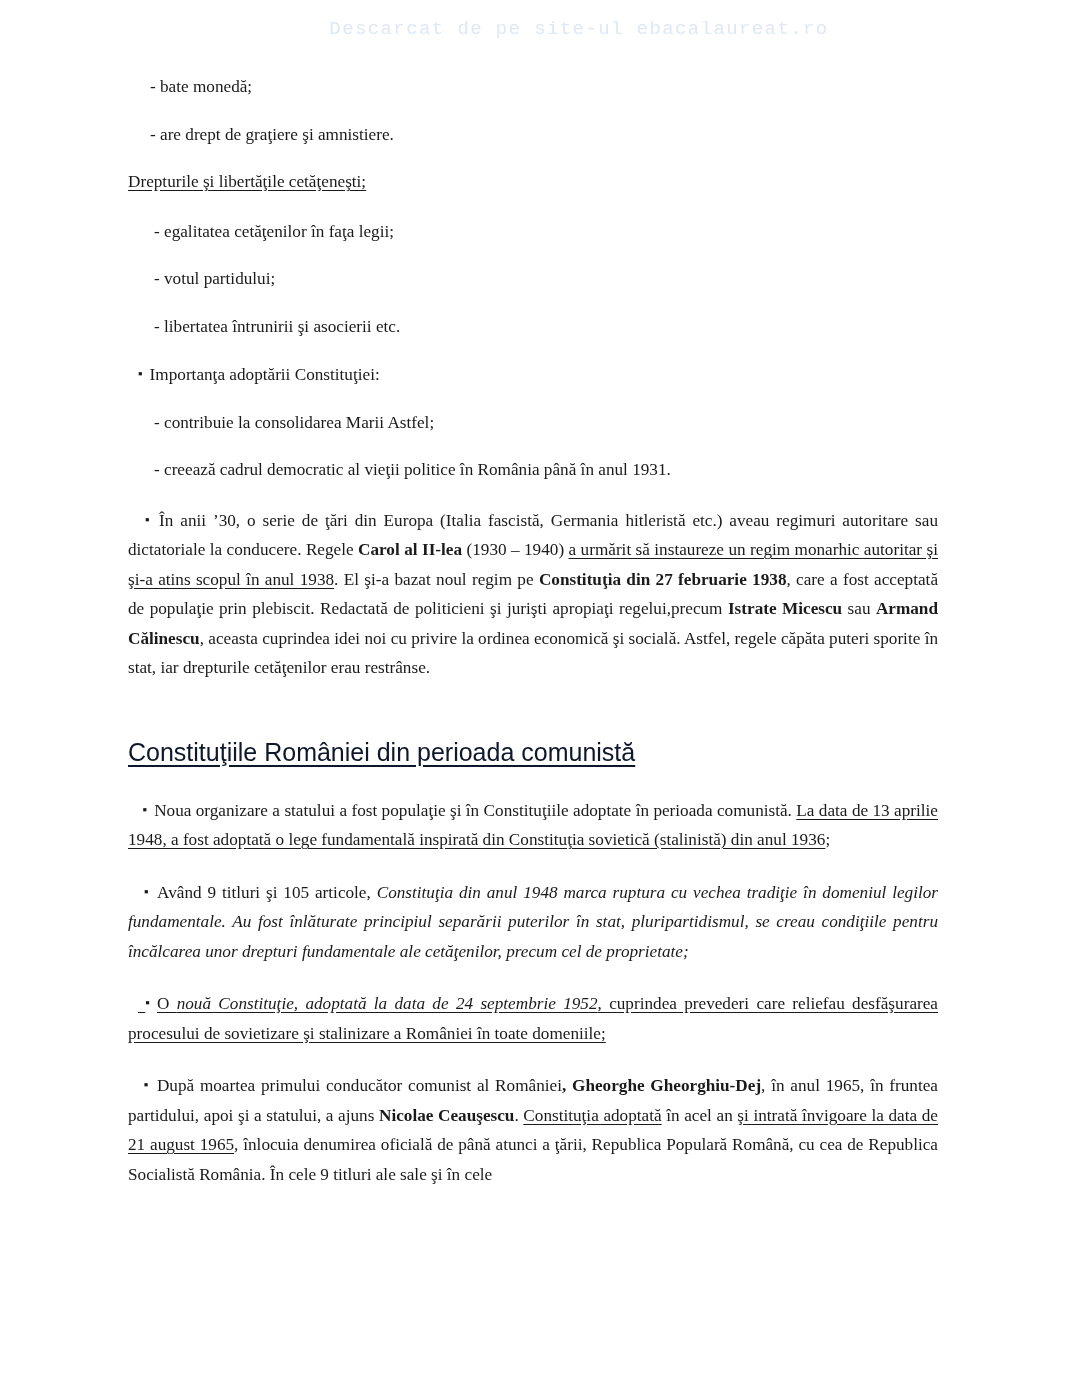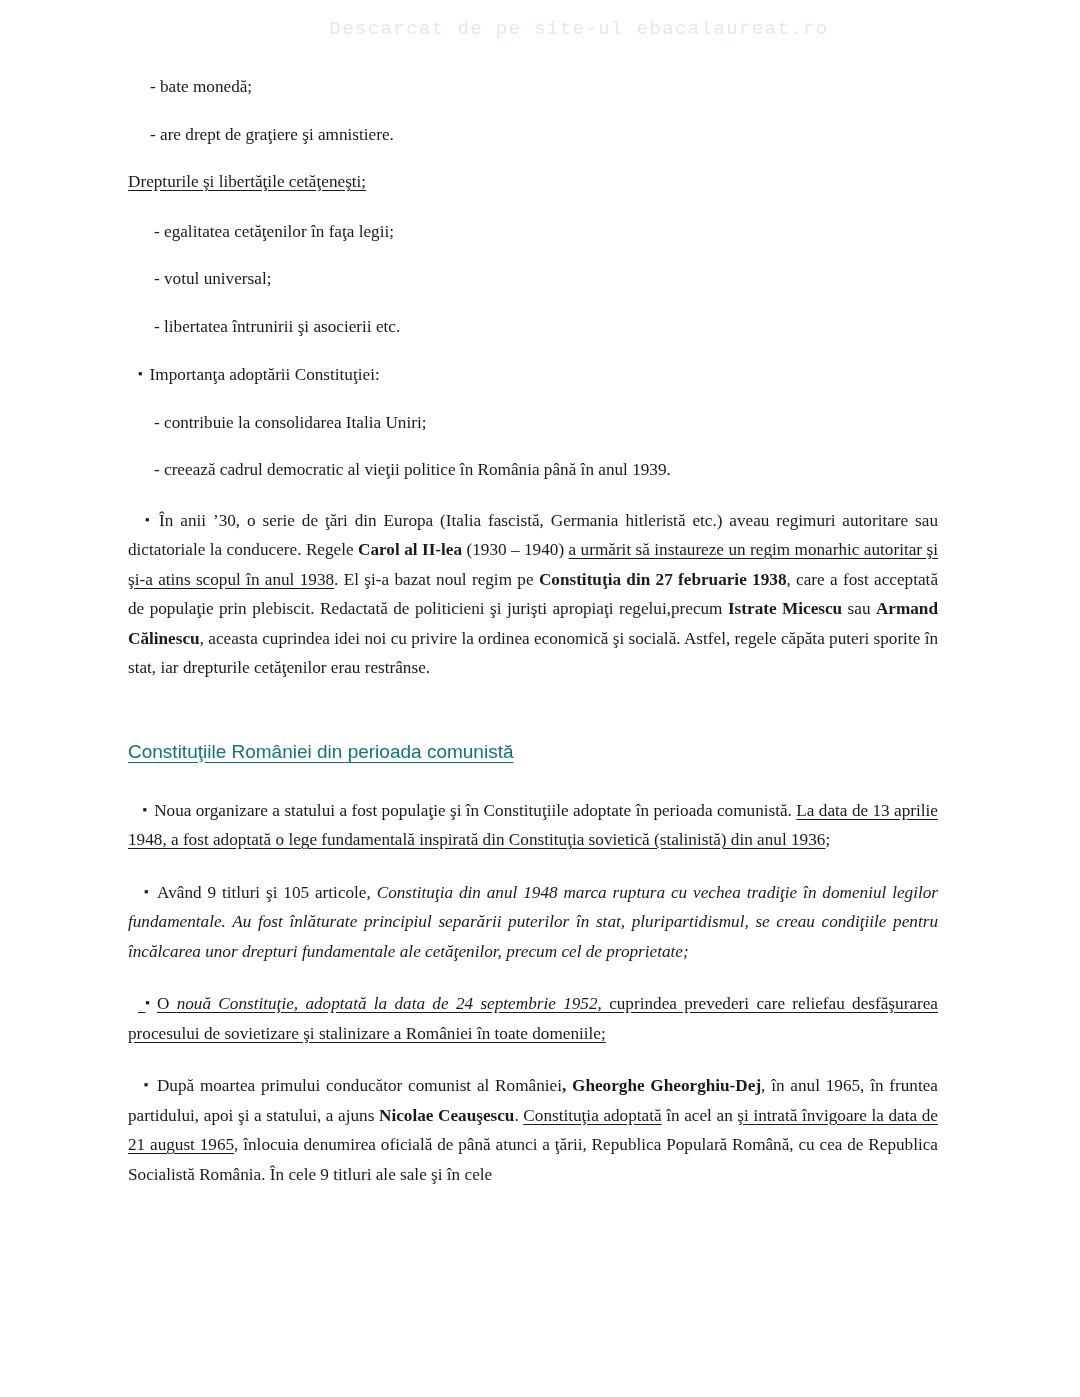--- a/index.html
+++ b/index.html
@@ -96,26 +96,26 @@
   }
 
   .u  { text-decoration: underline; text-underline-offset: 3px; }
   .b  { font-weight: bold; }
   .i  { font-style: italic; }
 
   
   .section-title {
     margin: 0;
     font-family: "Liberation Sans", sans-serif;
-    font-size: 19px;
+    font-size: 25px;
     line-height: 34px;
     font-weight: normal;
     text-decoration: underline;
     text-underline-offset: 4px;
-    color: #0f766e;
+    color: #0f172a;
     display: inline-block;
   }
   .section-wrap {
     margin-top: 52px;
     margin-bottom: 26px;
   }
 
   .gap-after { margin-bottom: 26px; }
   .gap-sm { margin-bottom: 20px; }
 </style>
@@ -127,29 +127,29 @@
   <div class="watermark">Descarcat de pe site-ul ebacalaureat.ro</div>
 
   <div class="content">
 
     <p class="dash-line">- bate monedă;</p>
     <p class="dash-line">- are drept de graţiere şi amnistiere.</p>
 
     <p class="underline-head">Drepturile şi libertăţile cetăţeneşti;</p>
 
     <p class="dash-line tight">- egalitatea cetăţenilor în faţa legii;</p>
-    <p class="dash-line tight">- votul universal;</p>
+    <p class="dash-line tight">- votul partidului;</p>
     <p class="dash-line tight">- libertatea întrunirii şi asocierii etc.</p>
 
     <p class="bullet-line">
       <span class="sq"></span><span>Importanţa adoptării Constituţiei:</span>
     </p>
 
-    <p class="dash-line tight">- contribuie la consolidarea Italia Uniri;</p>
-    <p class="dash-line tight gap-sm">- creează cadrul democratic al vieţii politice în România până în anul 1939.</p>
+    <p class="dash-line tight">- contribuie la consolidarea Marii Astfel;</p>
+    <p class="dash-line tight gap-sm">- creează cadrul democratic al vieţii politice în România până în anul 1931.</p>
 
     <p class="para para-indent">
       <span class="sq"></span><span>În anii ’30, o serie de ţări din Europa (Italia fascistă, Germania hitleristă etc.) aveau regimuri autoritare sau dictatoriale la conducere. Regele </span><span class="b">Carol al II-lea</span><span> (1930 – 1940) </span><span class="u">a urmărit să instaureze un regim monarhic autoritar şi şi-a atins scopul în anul 1938</span><span>. El şi-a bazat noul regim pe </span><span class="b">Constituţia din 27 februarie 1938</span><span>, care a fost acceptată de populaţie prin plebiscit. Redactată de politicieni şi jurişti apropiaţi regelui,precum </span><span class="b">Istrate Micescu</span><span> sau </span><span class="b">Armand Călinescu</span><span>, aceasta cuprindea idei noi cu privire la ordinea economică şi socială. Astfel, regele căpăta puteri sporite în stat, iar drepturile cetăţenilor erau restrânse.</span>
     </p>
 
 
     <div class="section-wrap">
       <h2 class="section-title">Constituţiile României din perioada comunistă</h2>
     </div>
 

